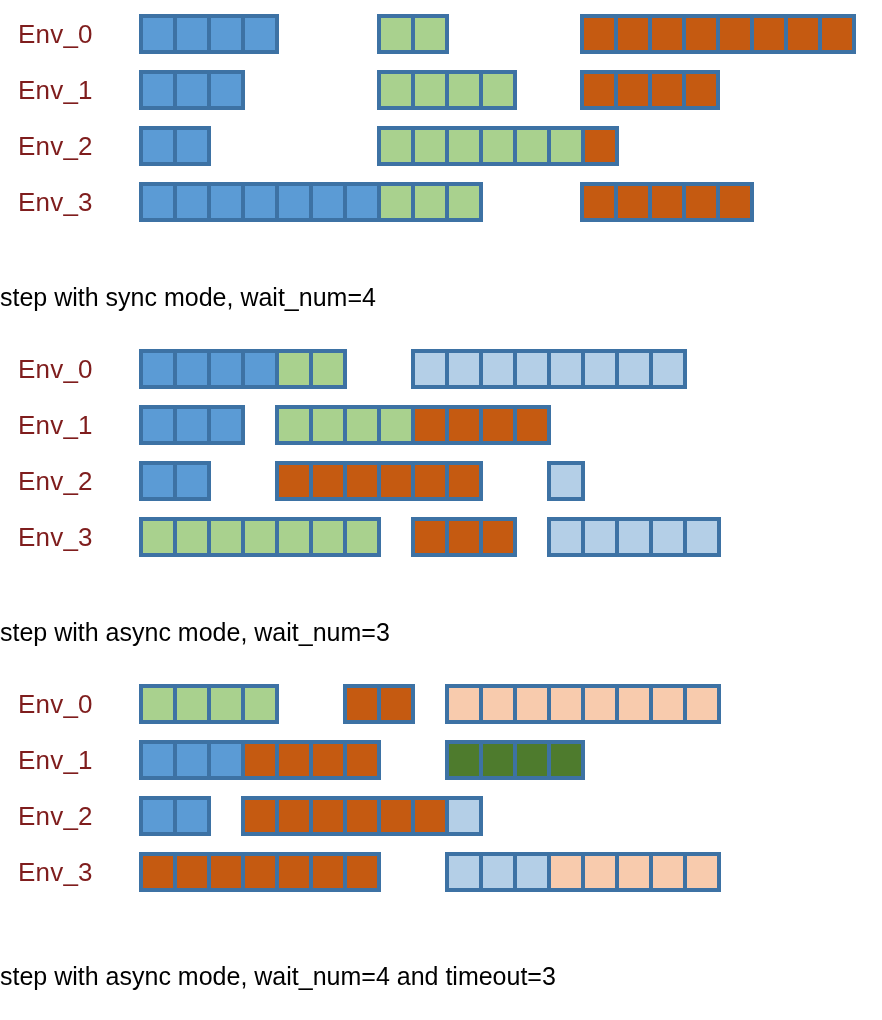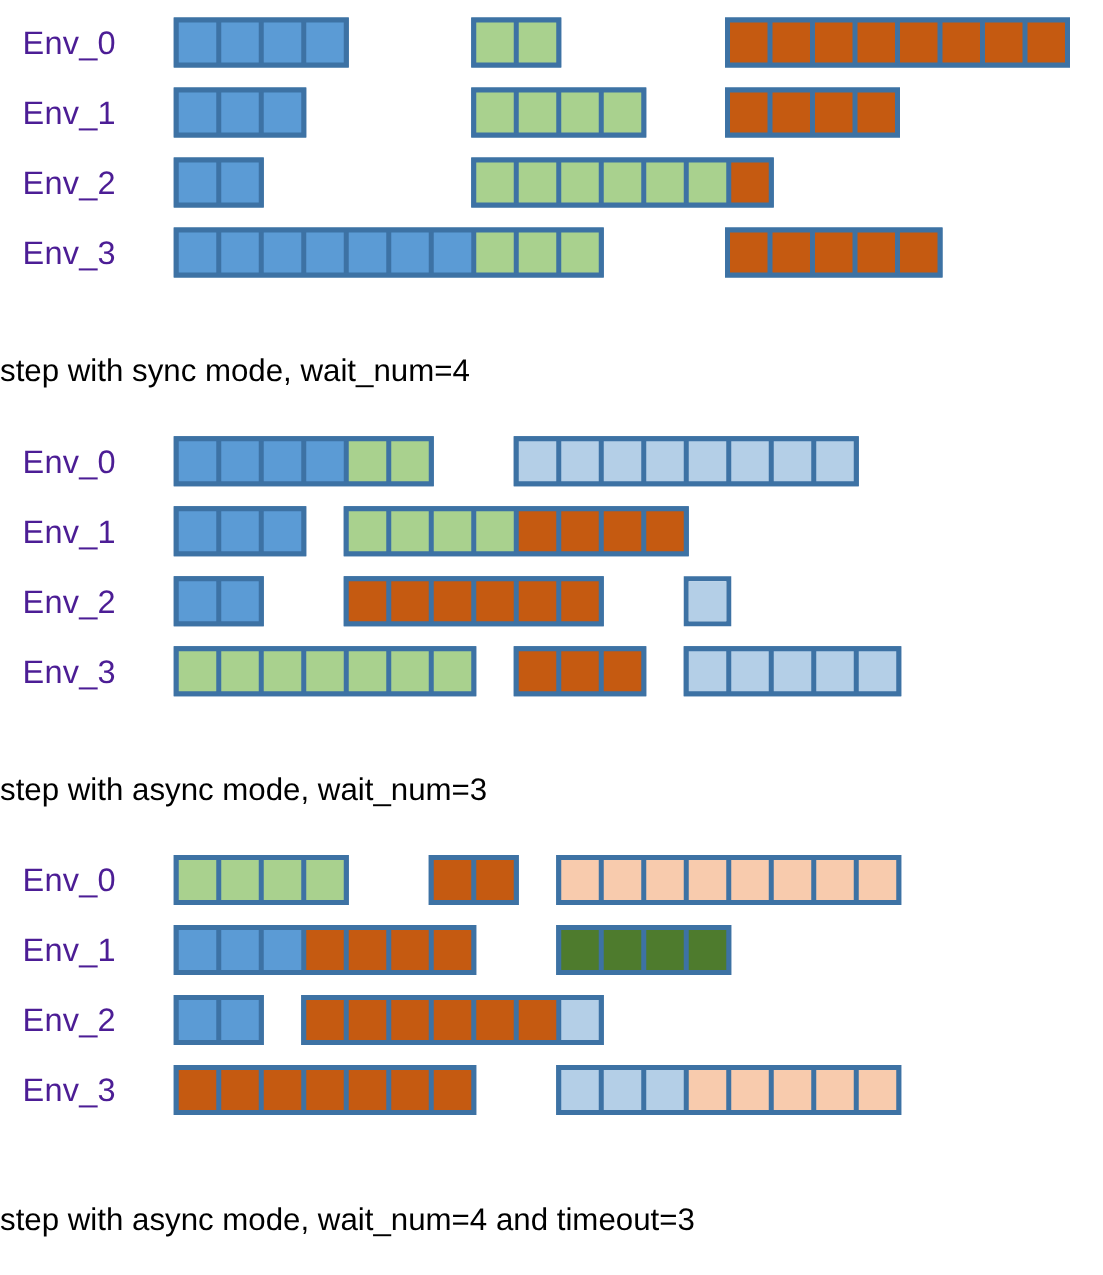--- a/index.html
+++ b/index.html
@@ -33,21 +33,21 @@
   }
 
   .row-label {
     position: absolute;
     left: 18px;
     top: 0;
     height: 56px;
     line-height: 56px;
     font-size: 26px;
     font-family: "Liberation Sans", sans-serif;
-    color: #4c1d95;
+    color: #7f1d1d;
     letter-spacing: 0.2px;
     white-space: nowrap;
   }
 
   .blocks {
     position: absolute;
     left: 0;
     top: 0;
     height: 56px;
   }

